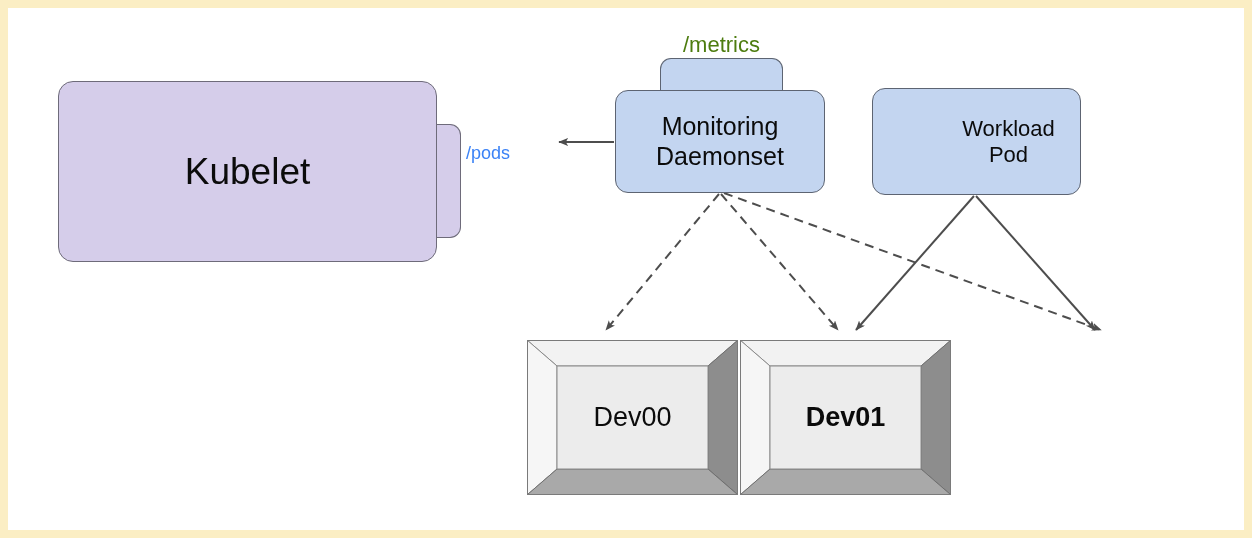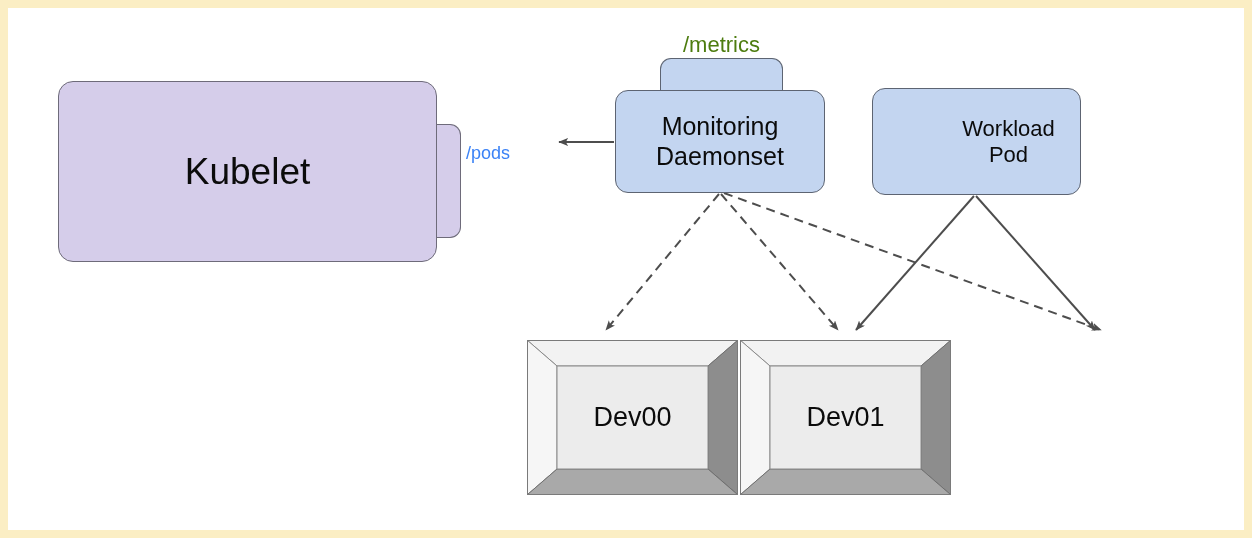--- a/index.html
+++ b/index.html
@@ -202,21 +202,21 @@
   }
   .dev-label {
     left: 0;
     top: 0;
     width: 211px;
     height: 155px;
     font-size: 27px;
   }
 
   #dev0 { left: 496px; margin-left: 23px; }
-  #dev1 { left: 732px; }
+  #dev1 { left: 732px; font-weight: bold; }
   #dev2 { left: 992px; }
 </style>
 </head>
 <body>
 
 <div id="canvas">
   <div id="inner">
 
     <svg id="edges" viewBox="0 0 1236 522">
       <defs>

